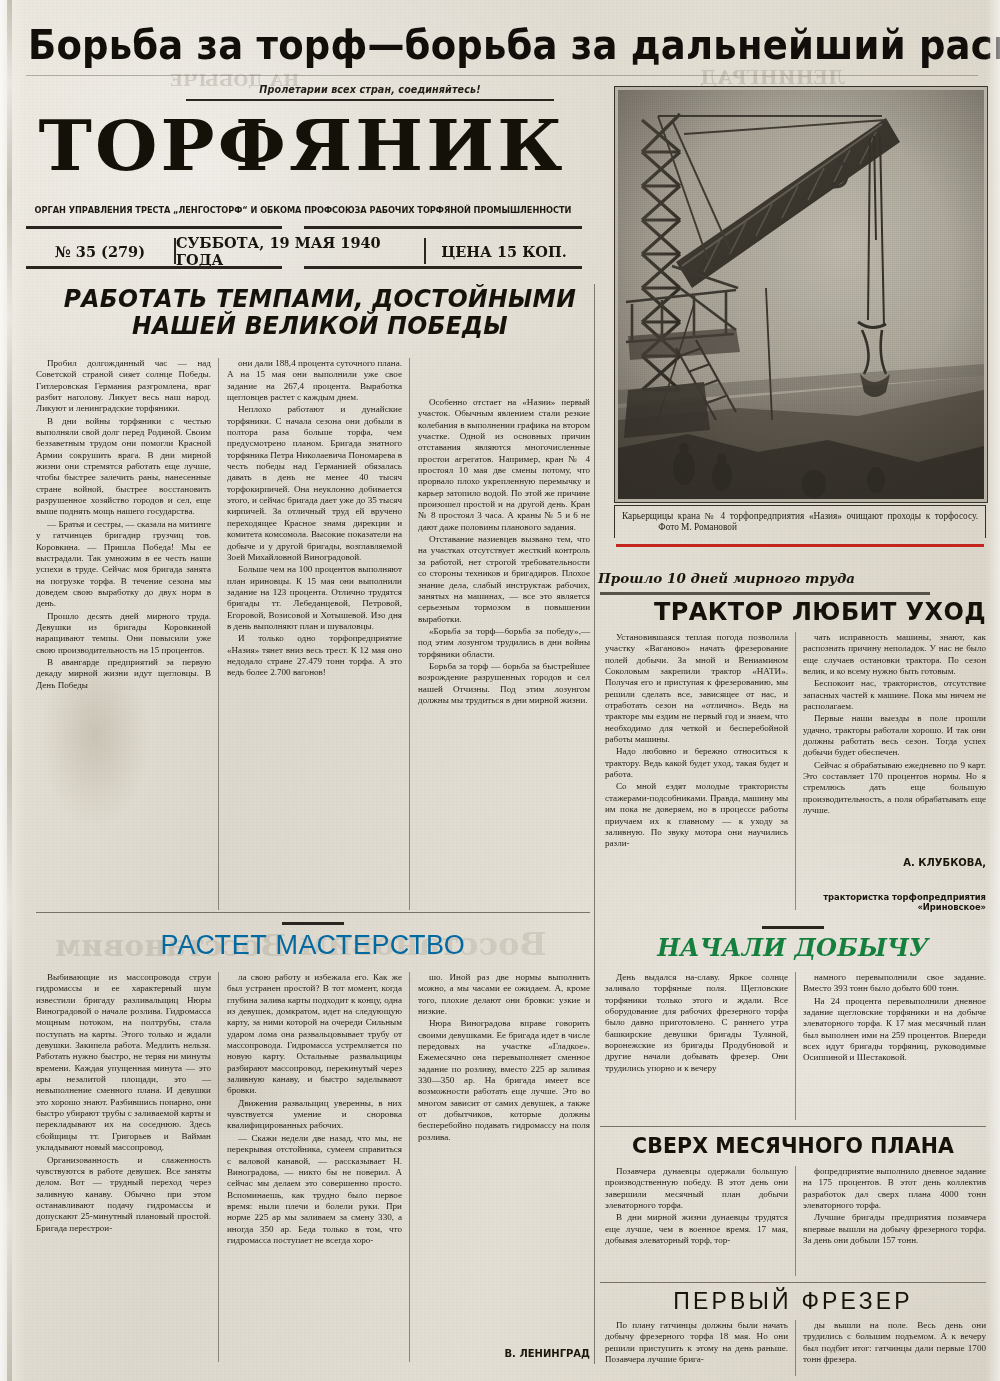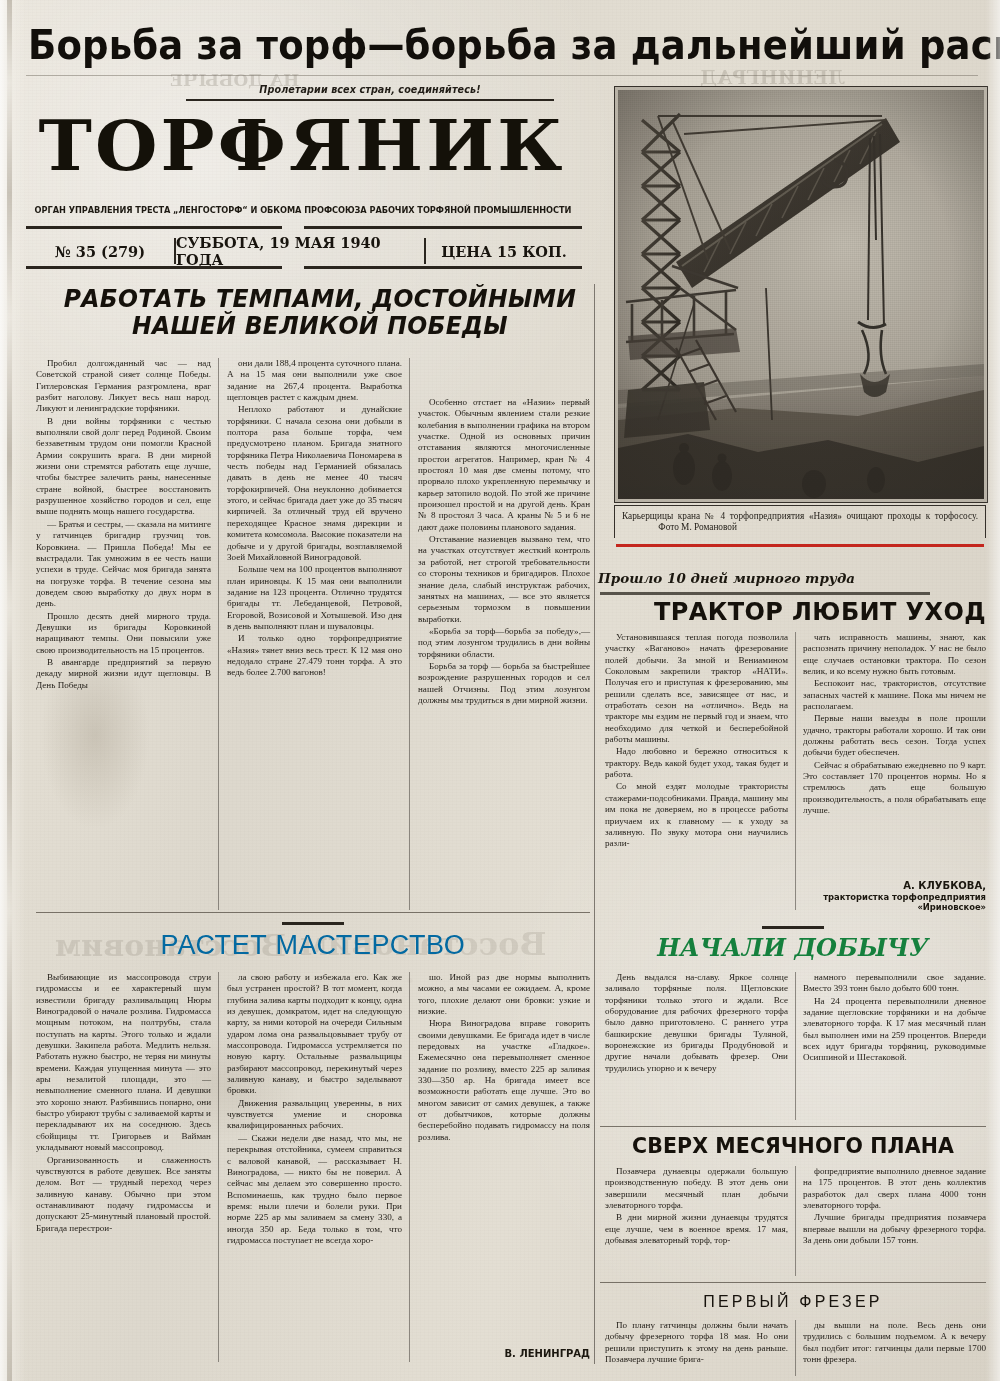--- a/index.html
+++ b/index.html
@@ -168,21 +168,21 @@
   .hl-ital{
     font-family:"DejaVu Serif", serif;font-weight:700;font-style:italic;
     font-size:24px;line-height:28px;text-align:center;color:#15803d;letter-spacing:.2px;
   }
   .hl-bold{
     font-family:"DejaVu Sans", sans-serif;font-weight:700;
     font-size:20.5px;line-height:24px;text-align:center;color:#15110b;letter-spacing:.1px;
   }
   .hl-sp{
     font-family:"Liberation Sans", sans-serif;font-weight:400;
-    font-size:16px;line-height:27px;text-align:center;color:#17130d;letter-spacing:3.2px;
+    font-size:23px;line-height:27px;text-align:center;color:#17130d;letter-spacing:3.2px;
   }
   .shortrule{height:2.6px;background:#2a251e;}
   .hairline{height:1px;background:#4b443a;opacity:.7;}
   .vrule{width:1px;background:#56504a;opacity:.62;}
   .byline{
     font-family:"DejaVu Sans", sans-serif;font-weight:700;font-size:10px;
     text-align:right;color:#1b170f;
   }
   .byline-sub{
     font-family:"DejaVu Sans", sans-serif;font-weight:700;font-size:8.4px;
@@ -376,21 +376,21 @@
     <p>Надо любовно и бережно относиться к трактору. Ведь какой будет уход, такая будет и работа.</p>
     <p>Со мной ездят молодые трактористы стажерами-подсобниками. Правда, машину мы им пока не доверяем, но в процессе работы приучаем их к главному — к уходу за заливную. По звуку мотора они научились разли-</p>
   </div>
   <div class="blk vrule" style="left:795px;top:632px;height:278px;"></div>
   <div class="blk bodytext" style="left:803px;top:632px;width:183px;">
     <p>чать исправность машины, знают, как распознать причину неполадок. У нас не было еще случаев остановки трактора. По сезон велик, и ко всему нужно быть готовым.</p>
     <p>Беспокоит нас, трактористов, отсутствие запасных частей к машине. Пока мы ничем не располагаем.</p>
     <p>Первые наши выезды в поле прошли удачно, тракторы работали хорошо. И так они должны работать весь сезон. Тогда успех добычи будет обеспечен.</p>
     <p>Сейчас я обрабатываю ежедневно по 9 карт. Это составляет 170 процентов нормы. Но я стремлюсь дать еще большую производительность, а поля обрабатывать еще лучше.</p>
   </div>
-  <div class="blk byline" style="left:803px;top:880px;width:183px;">А. КЛУБКОВА,</div>
+  <div class="blk byline" style="left:803px;top:857px;width:183px;">А. КЛУБКОВА,</div>
   <div class="blk byline-sub" style="left:803px;top:892px;width:183px;">трактористка торфопредприятия «Ириновское»</div>
 
   <div class="blk hairline" style="left:36px;top:912px;width:554px;"></div>
   <div class="blk shortrule" style="left:282px;top:922px;width:62px;"></div>
   <div class="blk shortrule" style="left:762px;top:926px;width:62px;"></div>
 
   <div class="blk hl-light" style="left:36px;top:930px;width:554px;">РАСТЕТ МАСТЕРСТВО</div>
 
   <div class="blk bodytext" style="left:36px;top:972px;width:175px;">
     <p>Выбивающие из массопровода струи гидромассы и ее характерный шум известили бригаду разливальщиц Нюры Виноградовой о начале розлива. Гидромасса мощным потоком, на полтрубы, стала поступать на карты. Этого только и ждали девушки. Закипела работа. Медлить нельзя. Работать нужно быстро, не теряя ни минуты времени. Каждая упущенная минута — это ары незалитой площади, это — невыполнение сменного плана. И девушки это хорошо знают. Разбившись попарно, они быстро убирают трубы с заливаемой карты и перекладывают их на соседнюю. Здесь сбойщицы тт. Григорьев и Вайман укладывают новый массопровод.</p>

